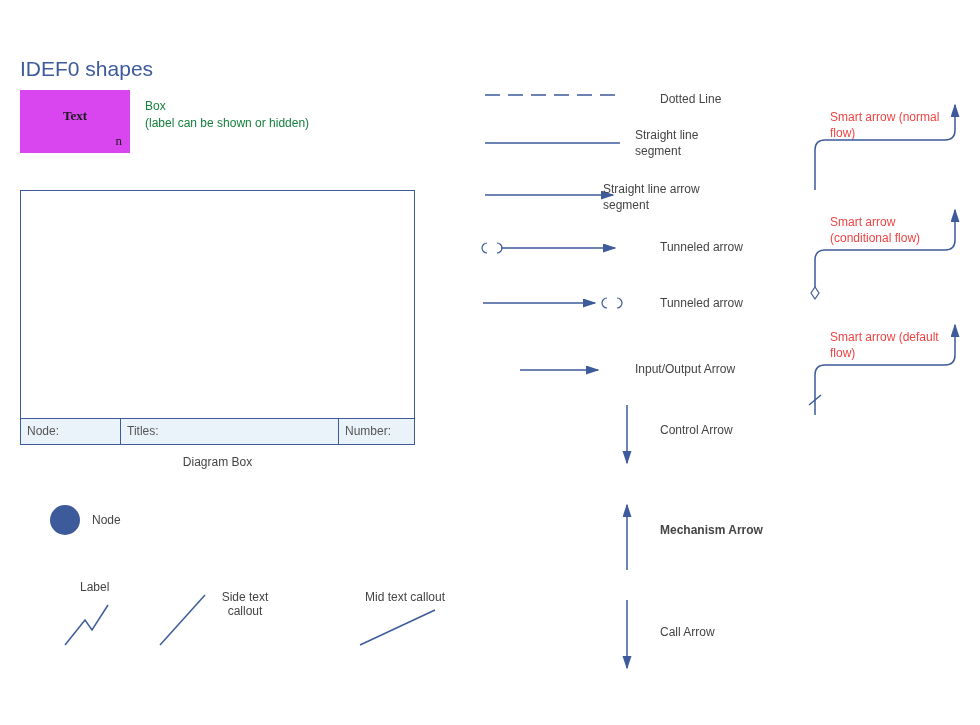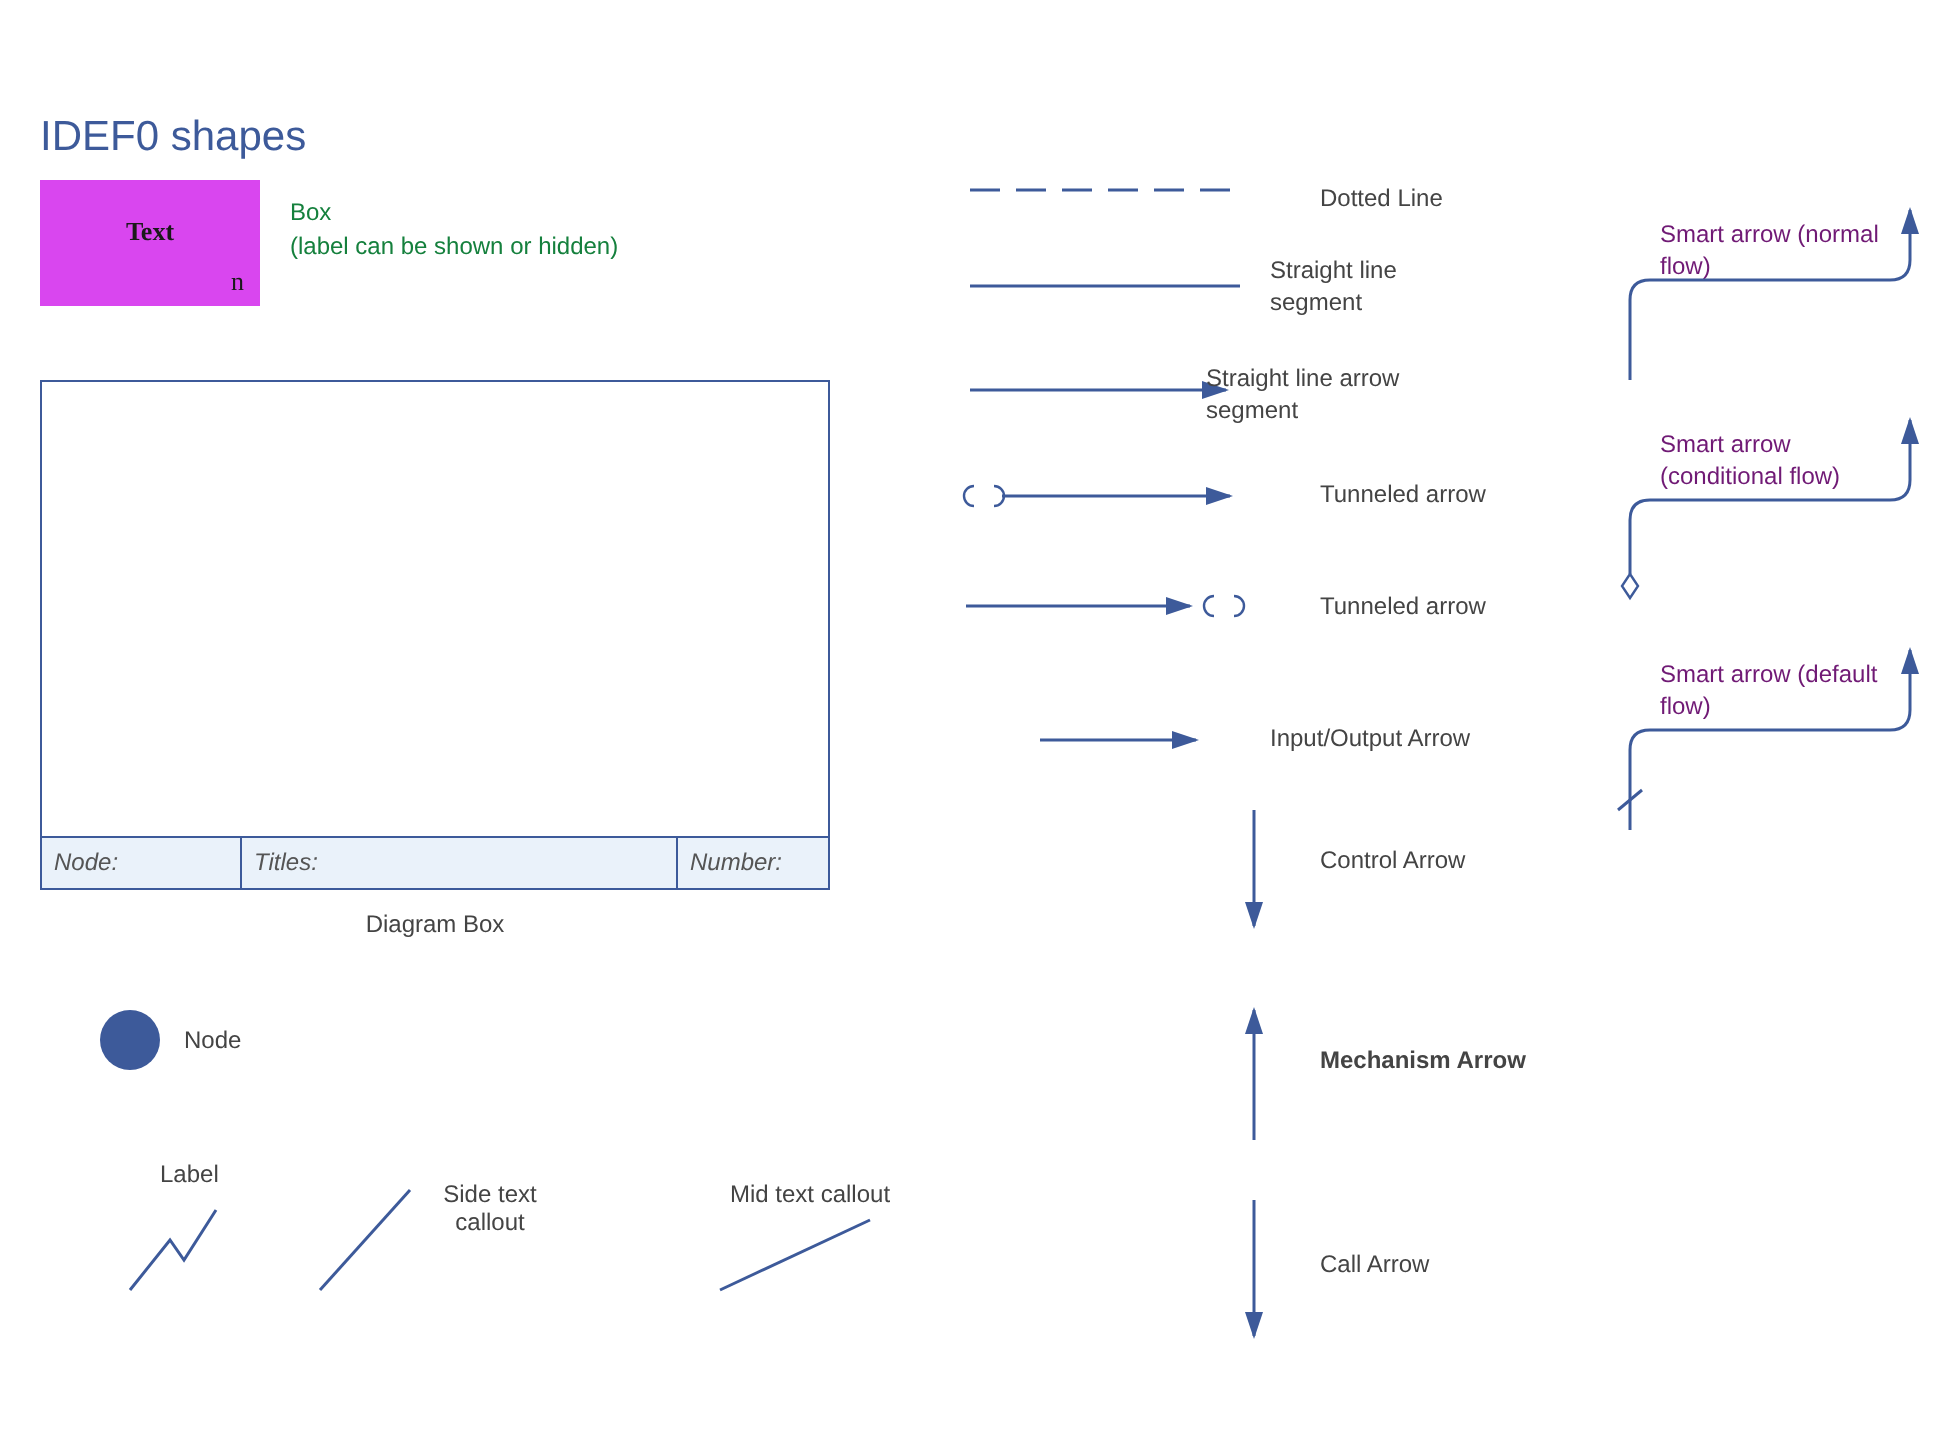--- a/index.html
+++ b/index.html
@@ -80,21 +80,20 @@
     border-top: 1px solid #3d5a9a;
     background: #eaf2fa;
     display: flex;
   }
   .db-cell {
     font-size: 12px;
     color: #555;
     padding: 5px 24px 0 6px;
     box-sizing: border-box;
     border-right: 1px solid #3d5a9a;
-    font-style: italic;
   }
   .db-cell:last-child { border-right: none; }
   .db-cell.node { width: 100px; }
   .db-cell.titles { flex: 1; }
   .db-cell.number { width: 75px; }
   .diagram-box-caption {
     position: absolute;
     left: 20px;
     top: 455px;
     width: 395px;
@@ -117,21 +116,21 @@
     left: 92px;
     top: 513px;
     font-size: 12px;
     color: #444;
   }
   
   .callout-label { font-size:12px; color:#444; position:absolute; }
   .callout-svg { position:absolute; }
   
   .lbl { position:absolute; font-size:12px; color:#444; line-height:1.3; }
-  .rlbl { position:absolute; font-size:12px; color:#701a75; line-height:1.3; width:110px; }
+  .rlbl { position:absolute; font-size:12px; color:#ef4444; line-height:1.3; width:110px; }
   svg { position:absolute; overflow:visible; }
 </style>
 </head>
 <body>
 
 <div class="title">IDEF0 shapes</div>
 
 <div class="box-shape">
   <div class="box-text">Text</div>
   <div class="box-n">n</div>

